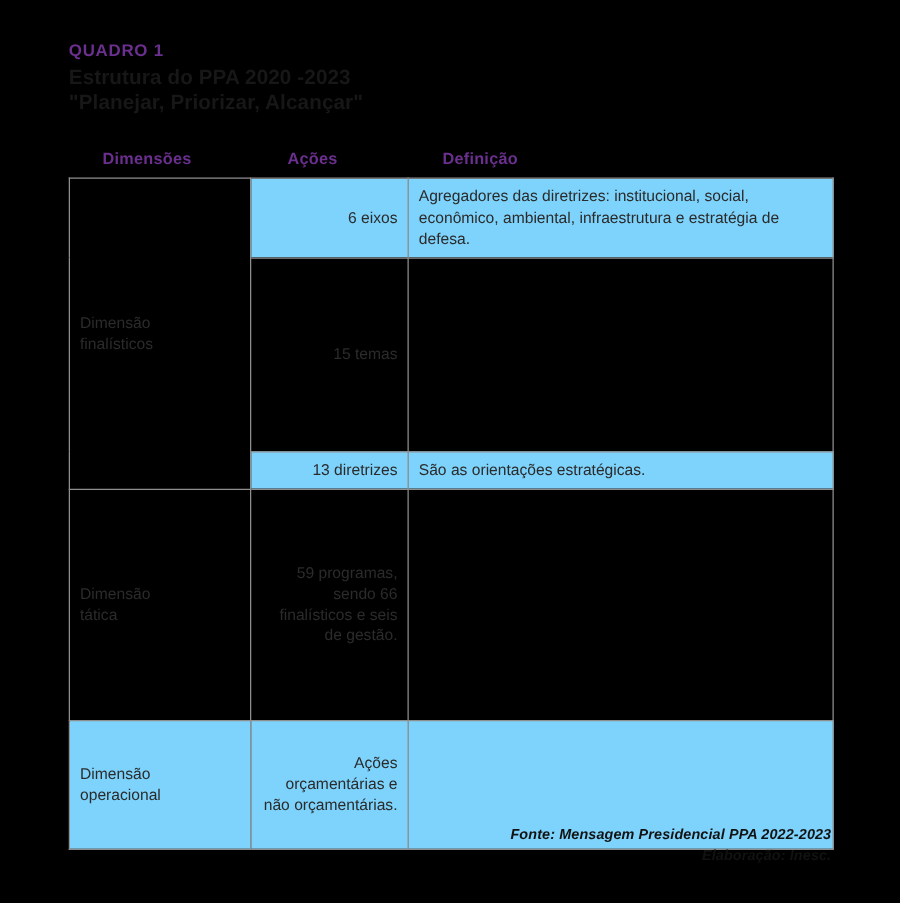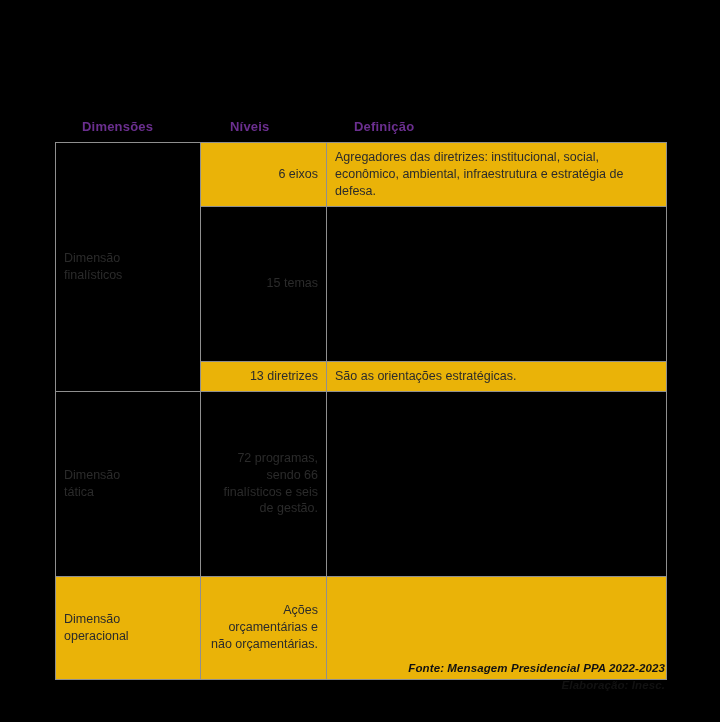--- a/index.html
+++ b/index.html
@@ -86,21 +86,21 @@
   table.quadro td {
     border: 1px solid #8f8f8f;
     vertical-align: middle;
     padding: 6px 8px;
     font-size: 12.5px;
     line-height: 1.35;
     color: #2b2b2b;
   }
   
   td.lit {
-    background: #eab308;
+    background: #7dd3fc;
     color: #2b2b2b;
   }
   
   td.dark {
     background: #000000;
     color: #111111;
     border-color: #2a2a2a;
   }
   td.dark.blank {
     color: #000000;
@@ -129,24 +129,29 @@
     color: #121212;
     line-height: 1.5;
     letter-spacing: 0.1px;
   }
 </style>
 </head>
 <body>
 
 <div id="figure">
 
+  <div class="head-block">
+    <p class="kicker">QUADRO 1</p>
+    <p class="title-line">Estrutura do PPA 2020 -2023</p>
+    <p class="title-line">"Planejar, Priorizar, Alcançar"</p>
+  </div>
 
   <div class="col-heads">
     <span class="col-head ch-dim">Dimensões</span>
-    <span class="col-head ch-niv">Níveis</span>
+    <span class="col-head ch-niv">Ações</span>
     <span class="col-head ch-def">Definição</span>
   </div>
 
   <div class="table-wrap">
     <table class="quadro">
       <colgroup>
         <col class="col-dim">
         <col class="col-niv">
         <col class="col-def">
       </colgroup>
@@ -169,21 +174,21 @@
         <tr>
           <td class="lit c-center">13 diretrizes</td>
           <td class="lit c-left">São as orientações estratégicas.</td>
         </tr>
 
         <tr>
           <td class="dark c-dimcell" style="height:172px;">
             <span>Dimensão</span><br>
             <span>tática</span>
           </td>
-          <td class="dark c-center">72 programas, sendo 66 finalísticos e seis de gestão.</td>
+          <td class="dark c-center">59 programas, sendo 66 finalísticos e seis de gestão.</td>
           <td class="dark blank"></td>
         </tr>
 
         <tr>
           <td class="lit c-dimcell" style="height:90px;">
             <span>Dimensão</span><br>
             <span>operacional</span>
           </td>
           <td class="lit c-center">Ações orçamentárias e não orçamentárias.</td>
           <td class="lit"></td>

